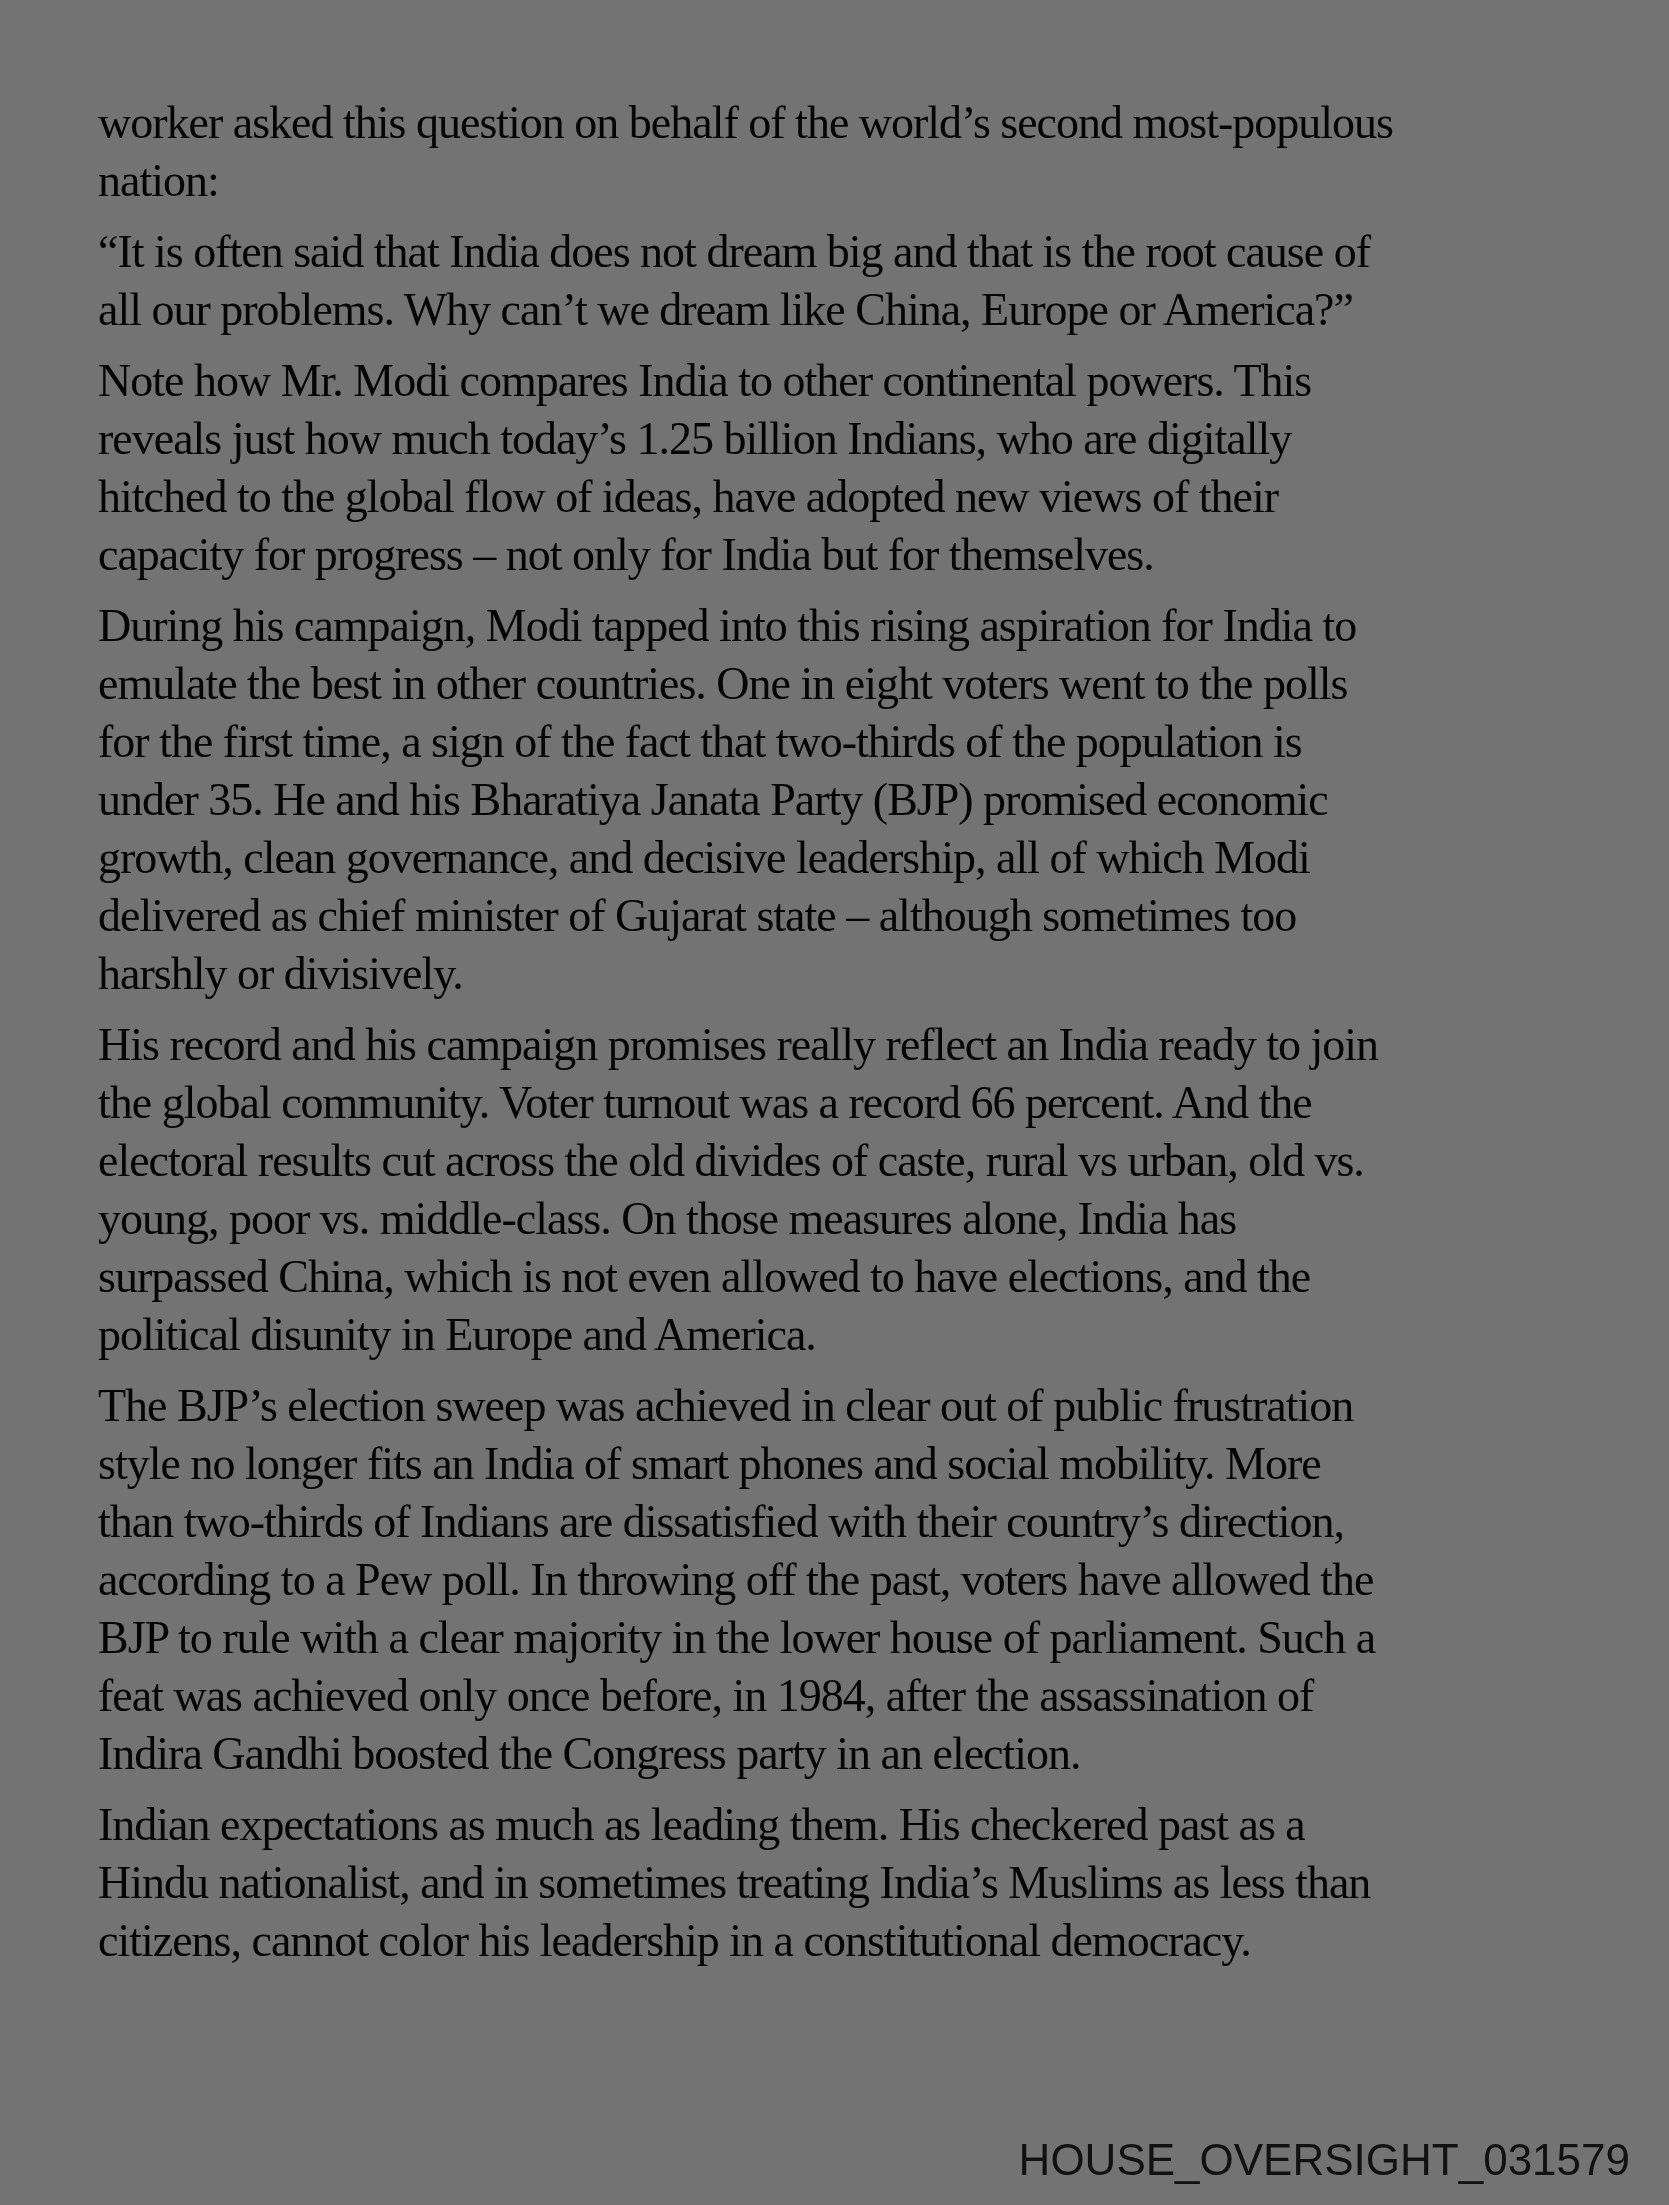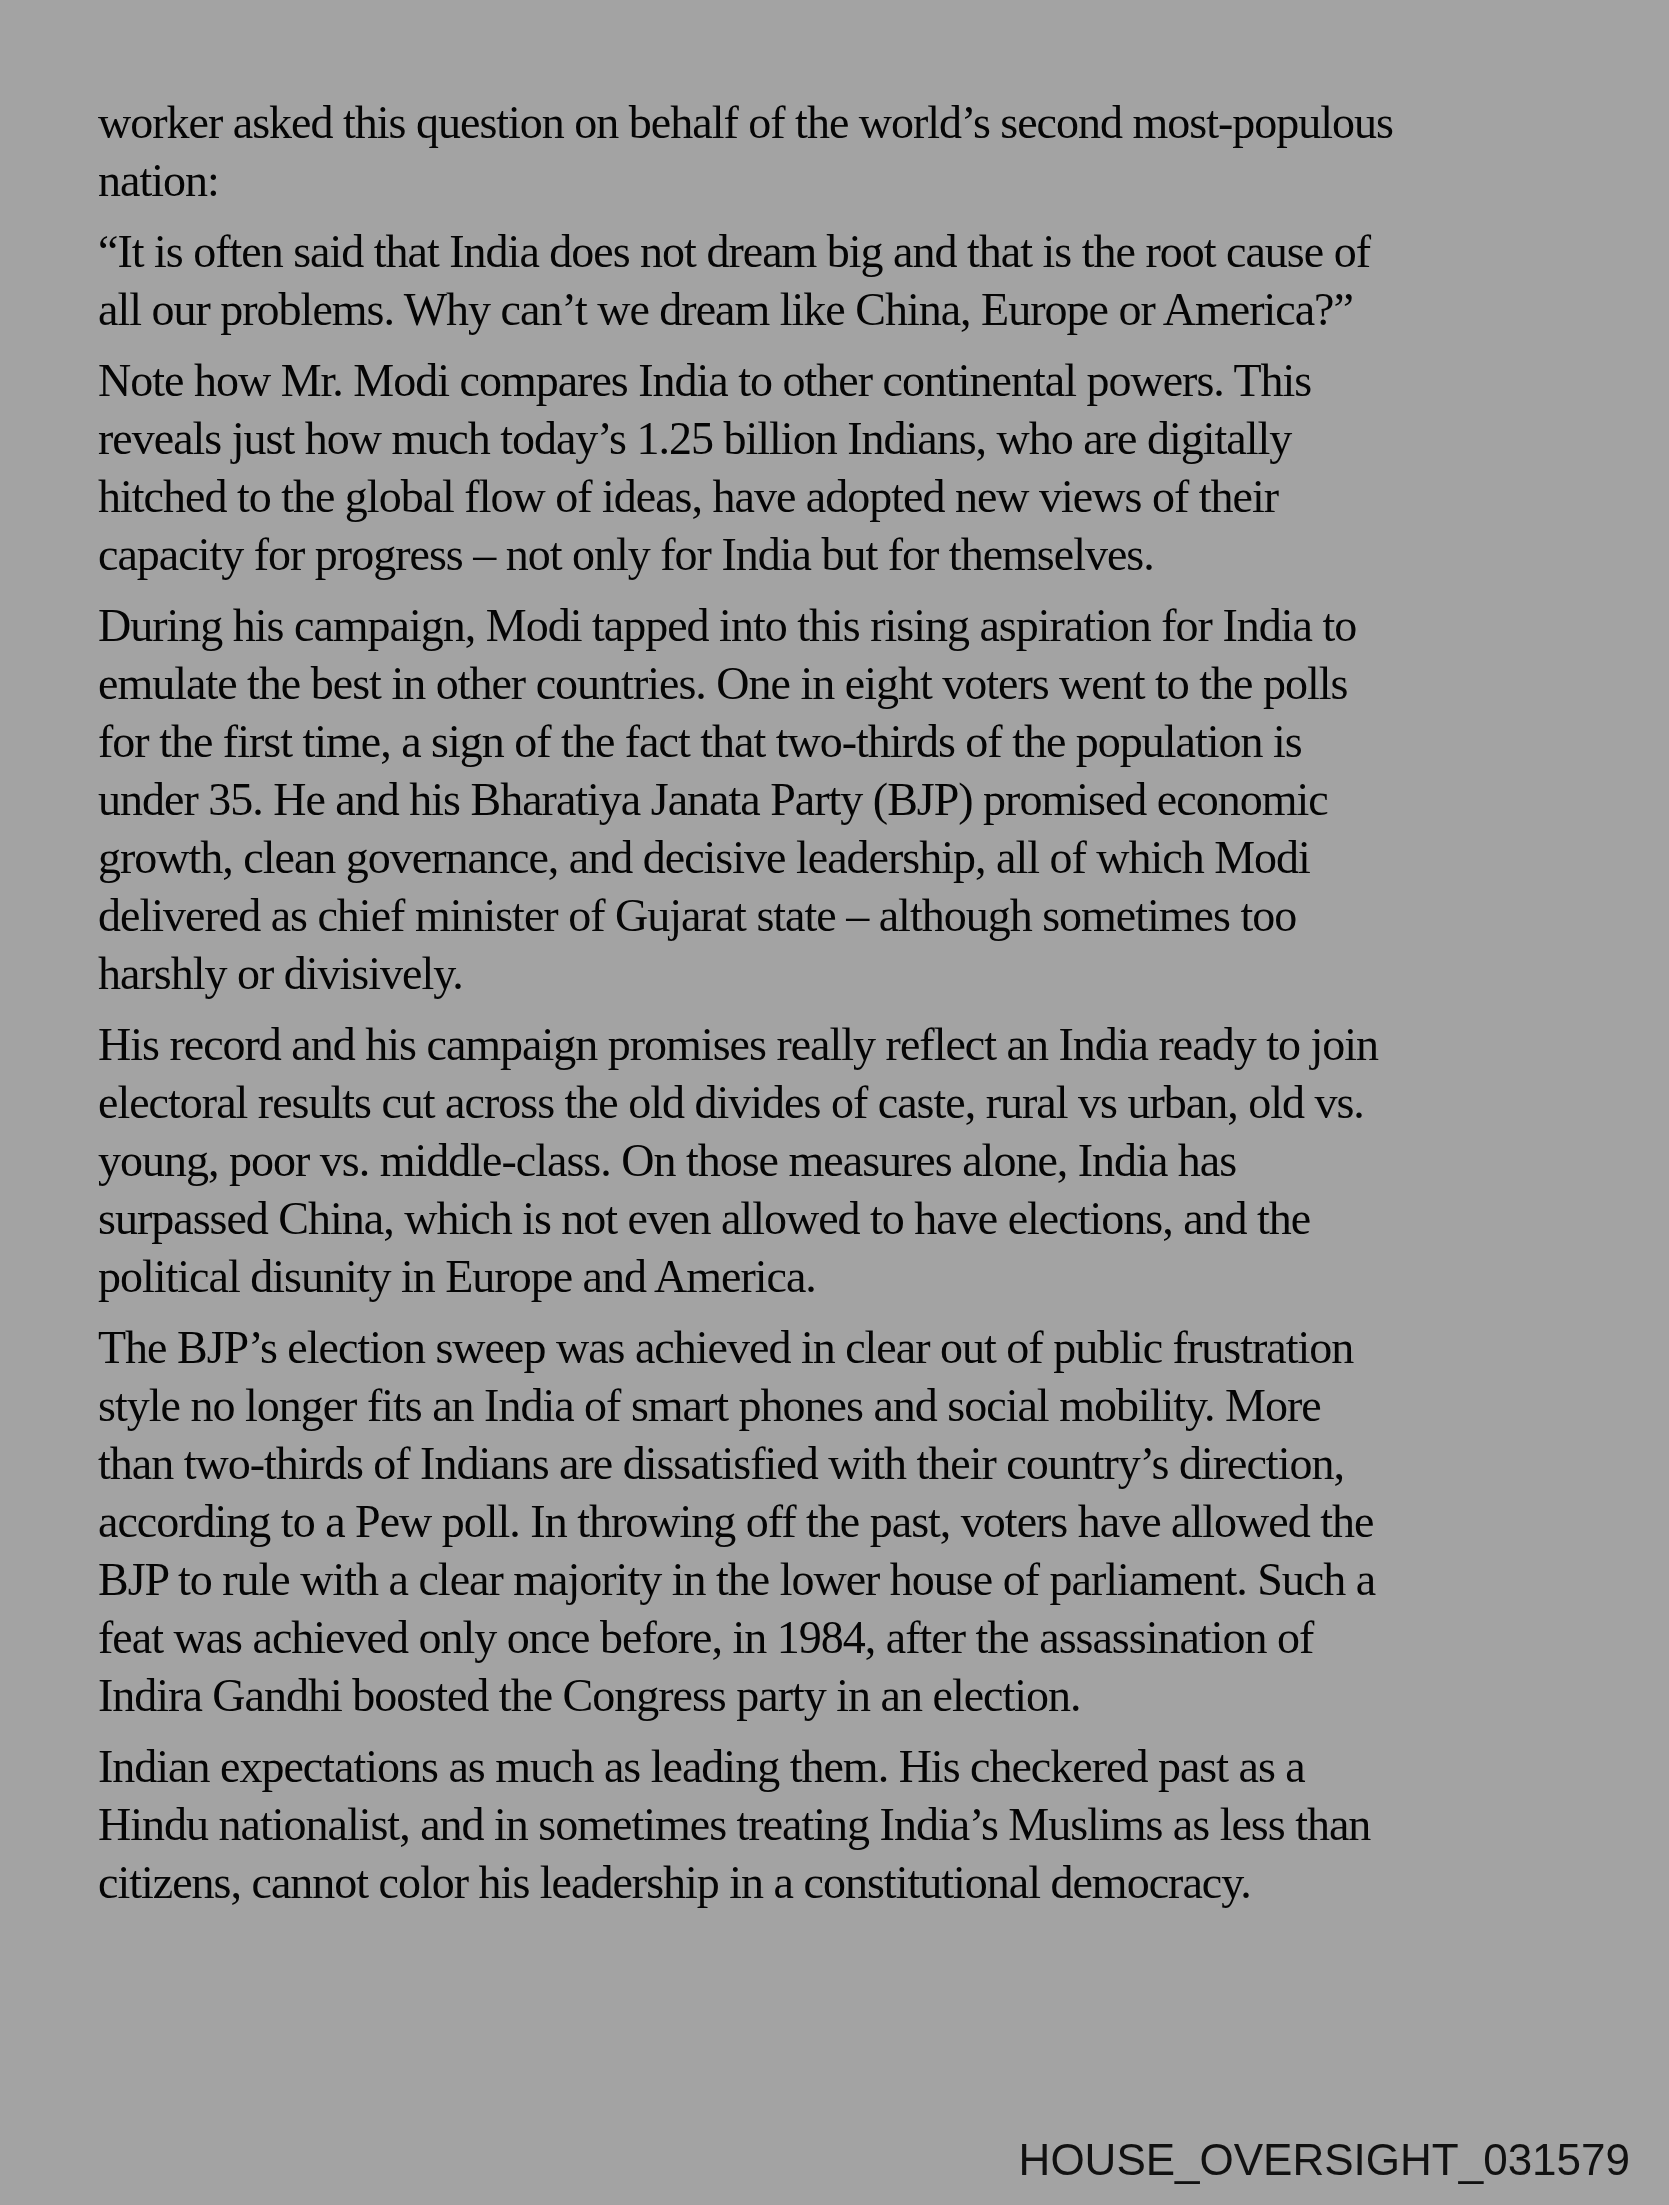--- a/index.html
+++ b/index.html
@@ -4,21 +4,21 @@
 <style>
   html, body {
     margin: 0;
     padding: 0;
     background: #e8e8e8;
   }
   .page {
     position: relative;
     width: 1669px;
     height: 2205px;
-    background: #a3a3a3;
+    background: #737373;
     overflow: hidden;
     font-family: "Liberation Serif", "DejaVu Serif", serif;
     color: #000000;
   }
   .content {
     position: absolute;
     top: 94px;
     left: 98px;
     width: 1479px;
   }
@@ -71,20 +71,21 @@
       <div class="line">emulate the best in other countries. One in eight voters went to the polls</div>
       <div class="line">for the first time, a sign of the fact that two-thirds of the population is</div>
       <div class="line">under 35. He and his Bharatiya Janata Party (BJP) promised economic</div>
       <div class="line">growth, clean governance, and decisive leadership, all of which Modi</div>
       <div class="line">delivered as chief minister of Gujarat state – although sometimes too</div>
       <div class="line">harshly or divisively.</div>
     </div>
 
     <div class="para">
       <div class="line">His record and his campaign promises really reflect an India ready to join</div>
+      <div class="line">the global community. Voter turnout was a record 66 percent. And the</div>
       <div class="line">electoral results cut across the old divides of caste, rural vs urban, old vs.</div>
       <div class="line">young, poor vs. middle-class. On those measures alone, India has</div>
       <div class="line">surpassed China, which is not even allowed to have elections, and the</div>
       <div class="line">political disunity in Europe and America.</div>
     </div>
 
     <div class="para">
       <div class="line">The BJP’s election sweep was achieved in clear out of public frustration</div>
       <div class="line">style no longer fits an India of smart phones and social mobility. More</div>
       <div class="line">than two-thirds of Indians are dissatisfied with their country’s direction,</div>

